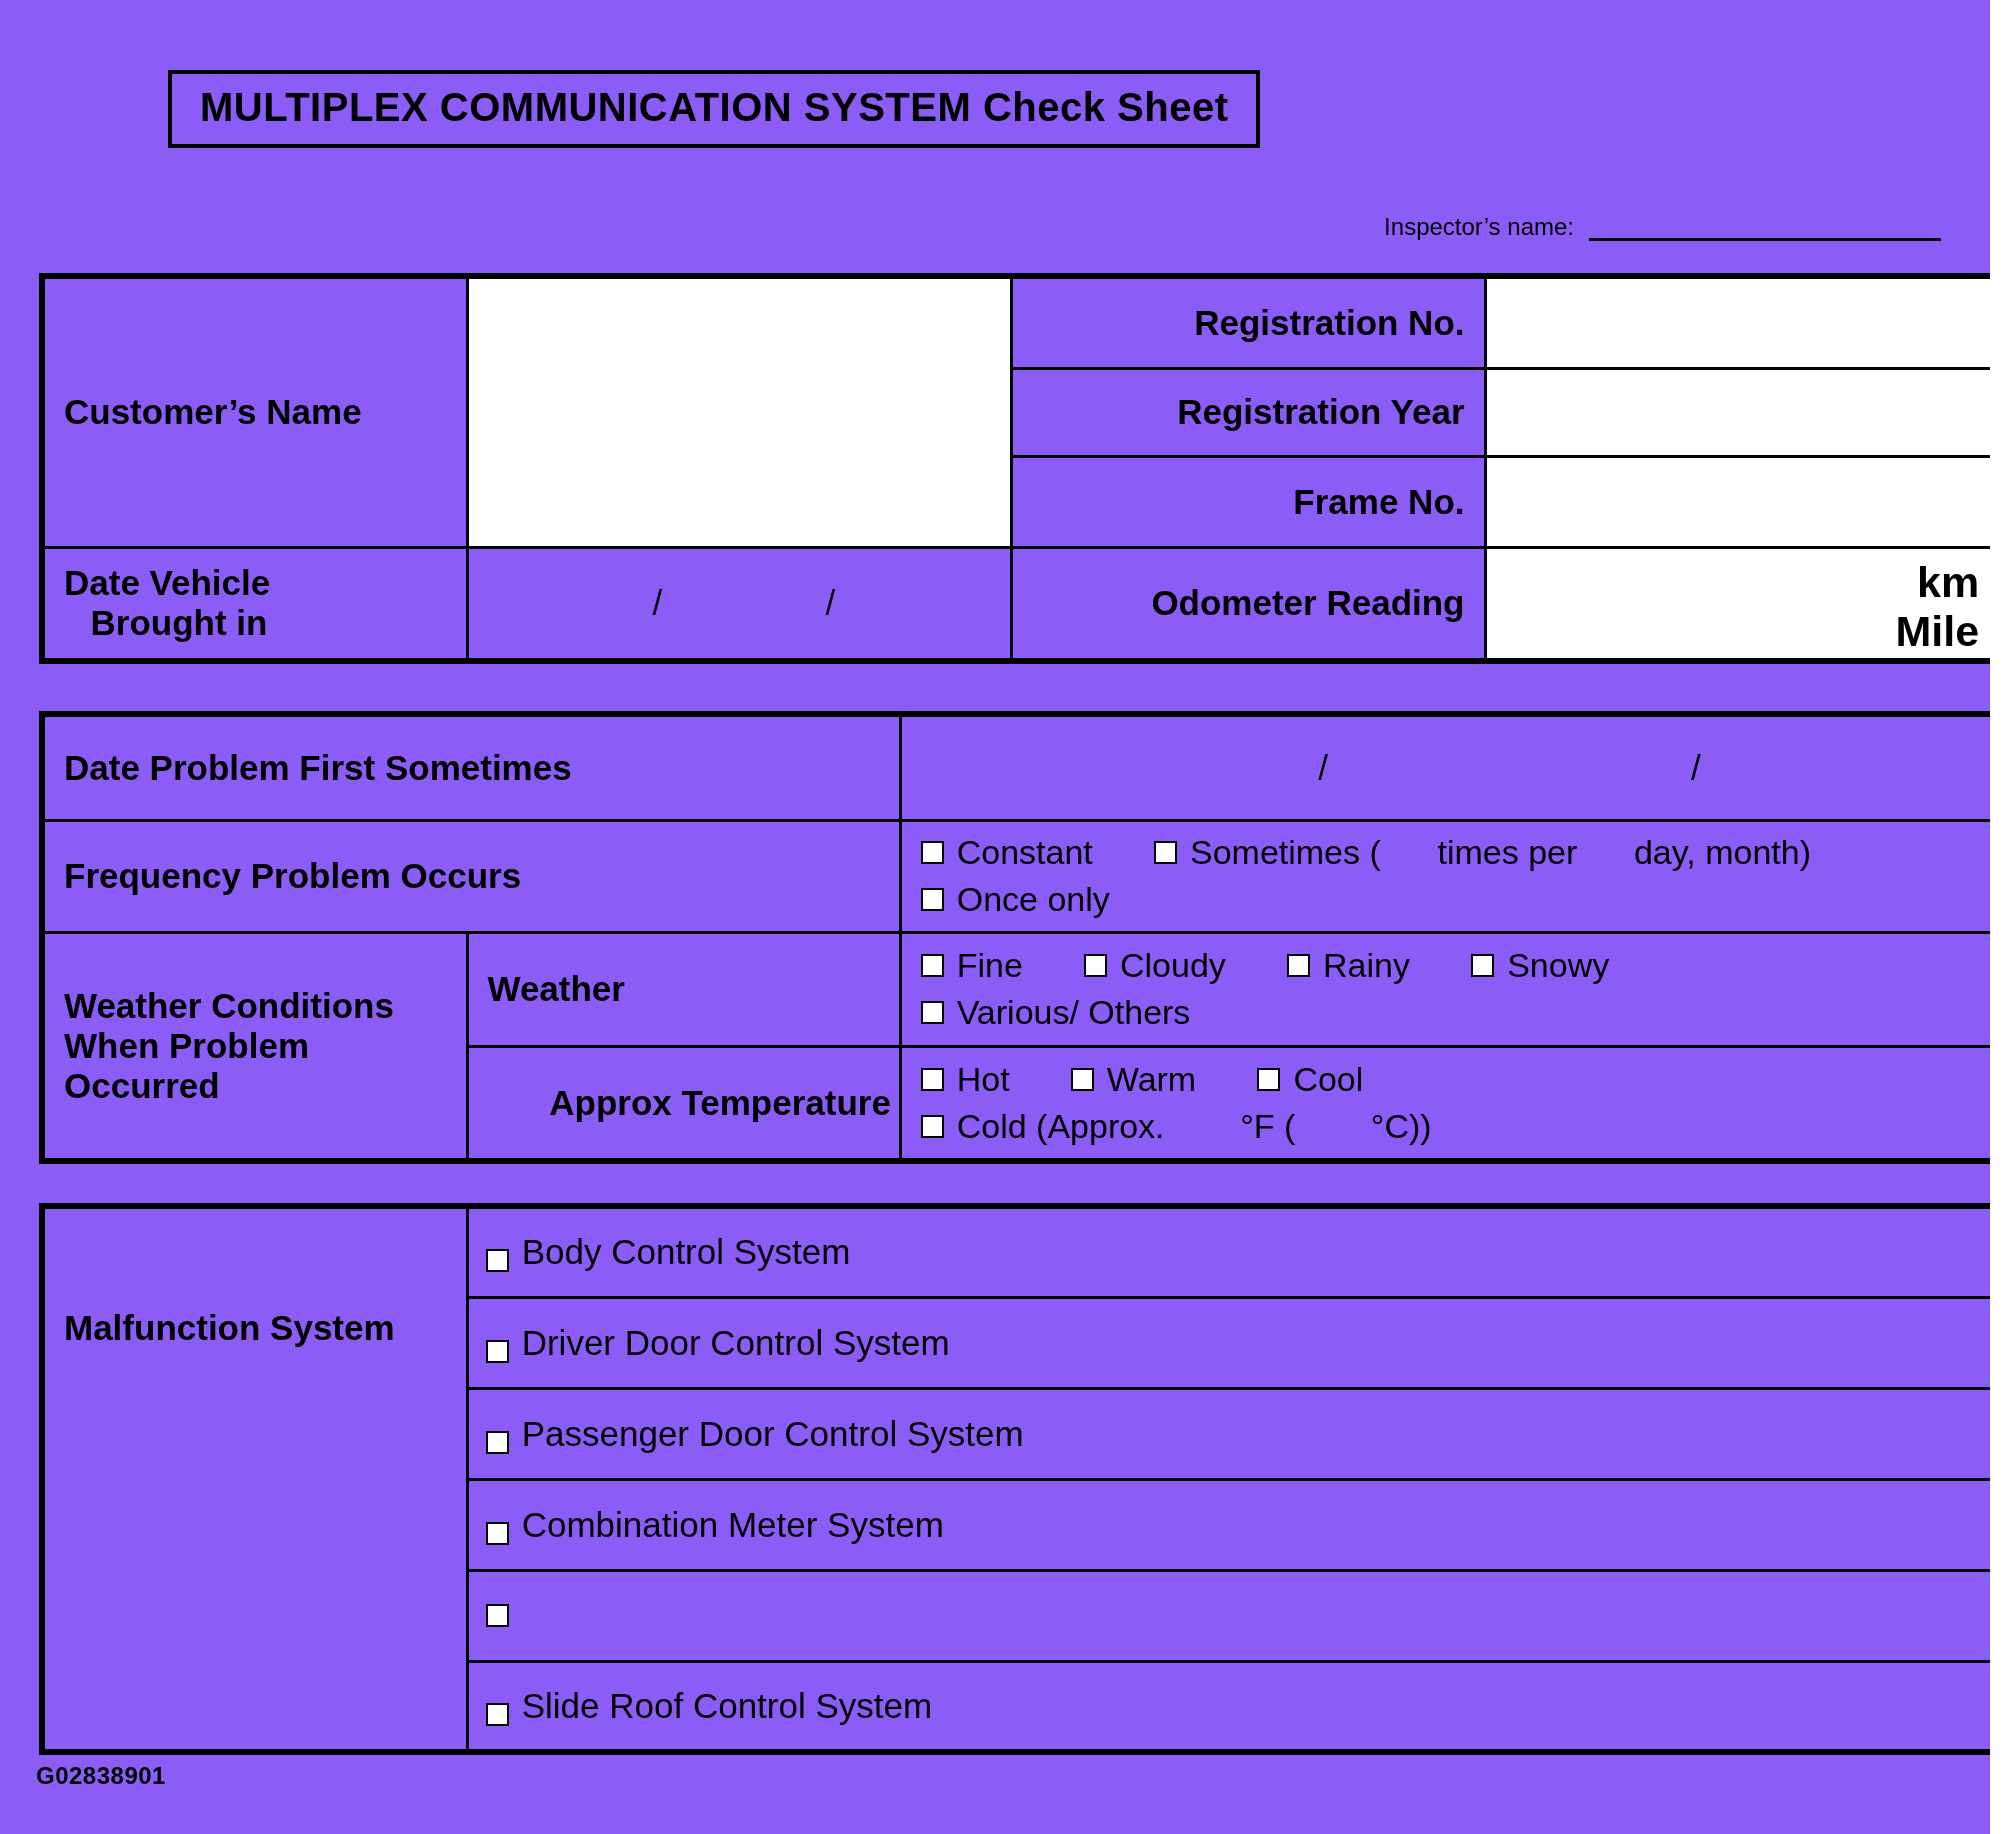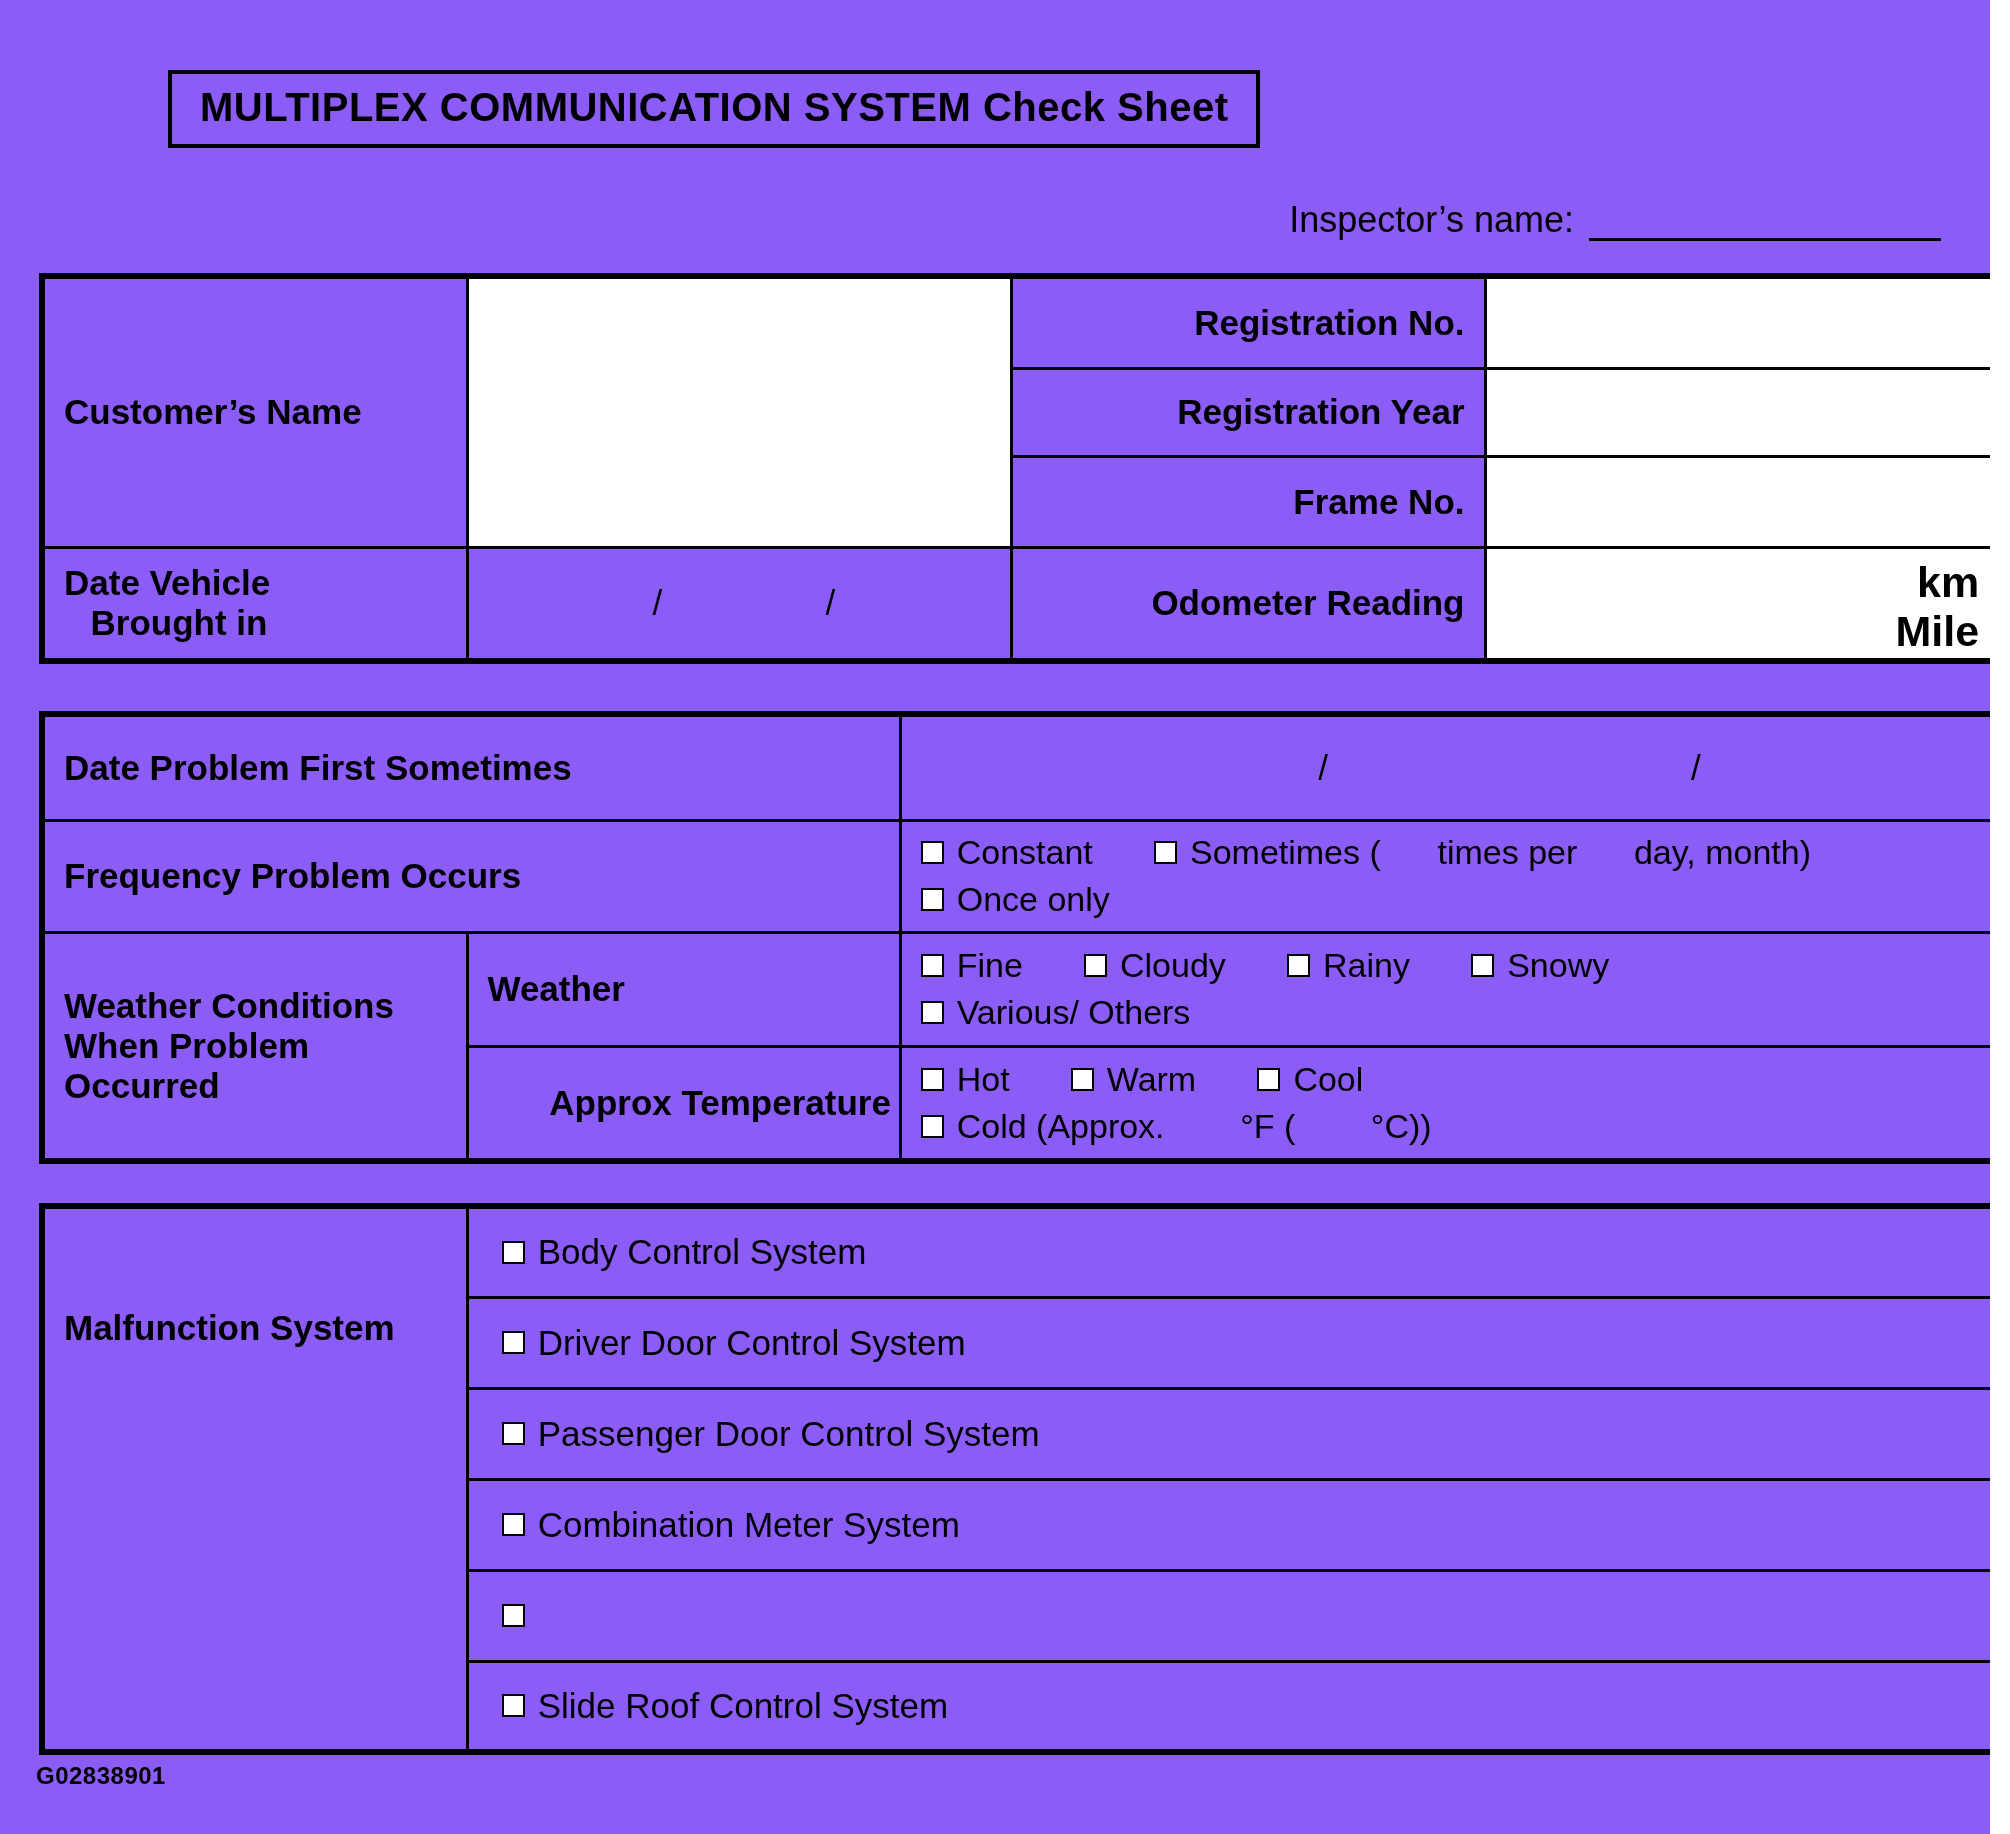--- a/index.html
+++ b/index.html
@@ -28,21 +28,21 @@
   }
 
   
   .inspector-row {
     position: absolute;
     top: 197px;
     right: 49px;
     display: flex;
     align-items: flex-end;
     gap: 15px;
-    font-size: 36px;
+    font-size: 24px;
   }
   .write-line {
     display: inline-block;
     width: 352px;
     height: 44px;
     border-bottom: 3.8px solid #000;
   }
 
   
   table.tbl {
@@ -121,21 +121,21 @@
   }
 
   
   .t3 { top: 1203px; }
   .t3 tr { height: 91px; }
   .t3 td.sys { padding-left: 17px; }
   .t3 td.malf-label {
     vertical-align: top;
     padding-top: 99px;
   }
-  .sys-item { display: flex; align-items: center; margin-left: 16px; }
+  .sys-item { display: flex; align-items: flex-end; }
   .sys-item .opt-label { font-size: 35px; }
 
   .figure-id {
     position: absolute;
     left: 36px;
     top: 1762px;
     font-size: 24px;
     font-weight: bold;
     letter-spacing: 0.5px;
   }

